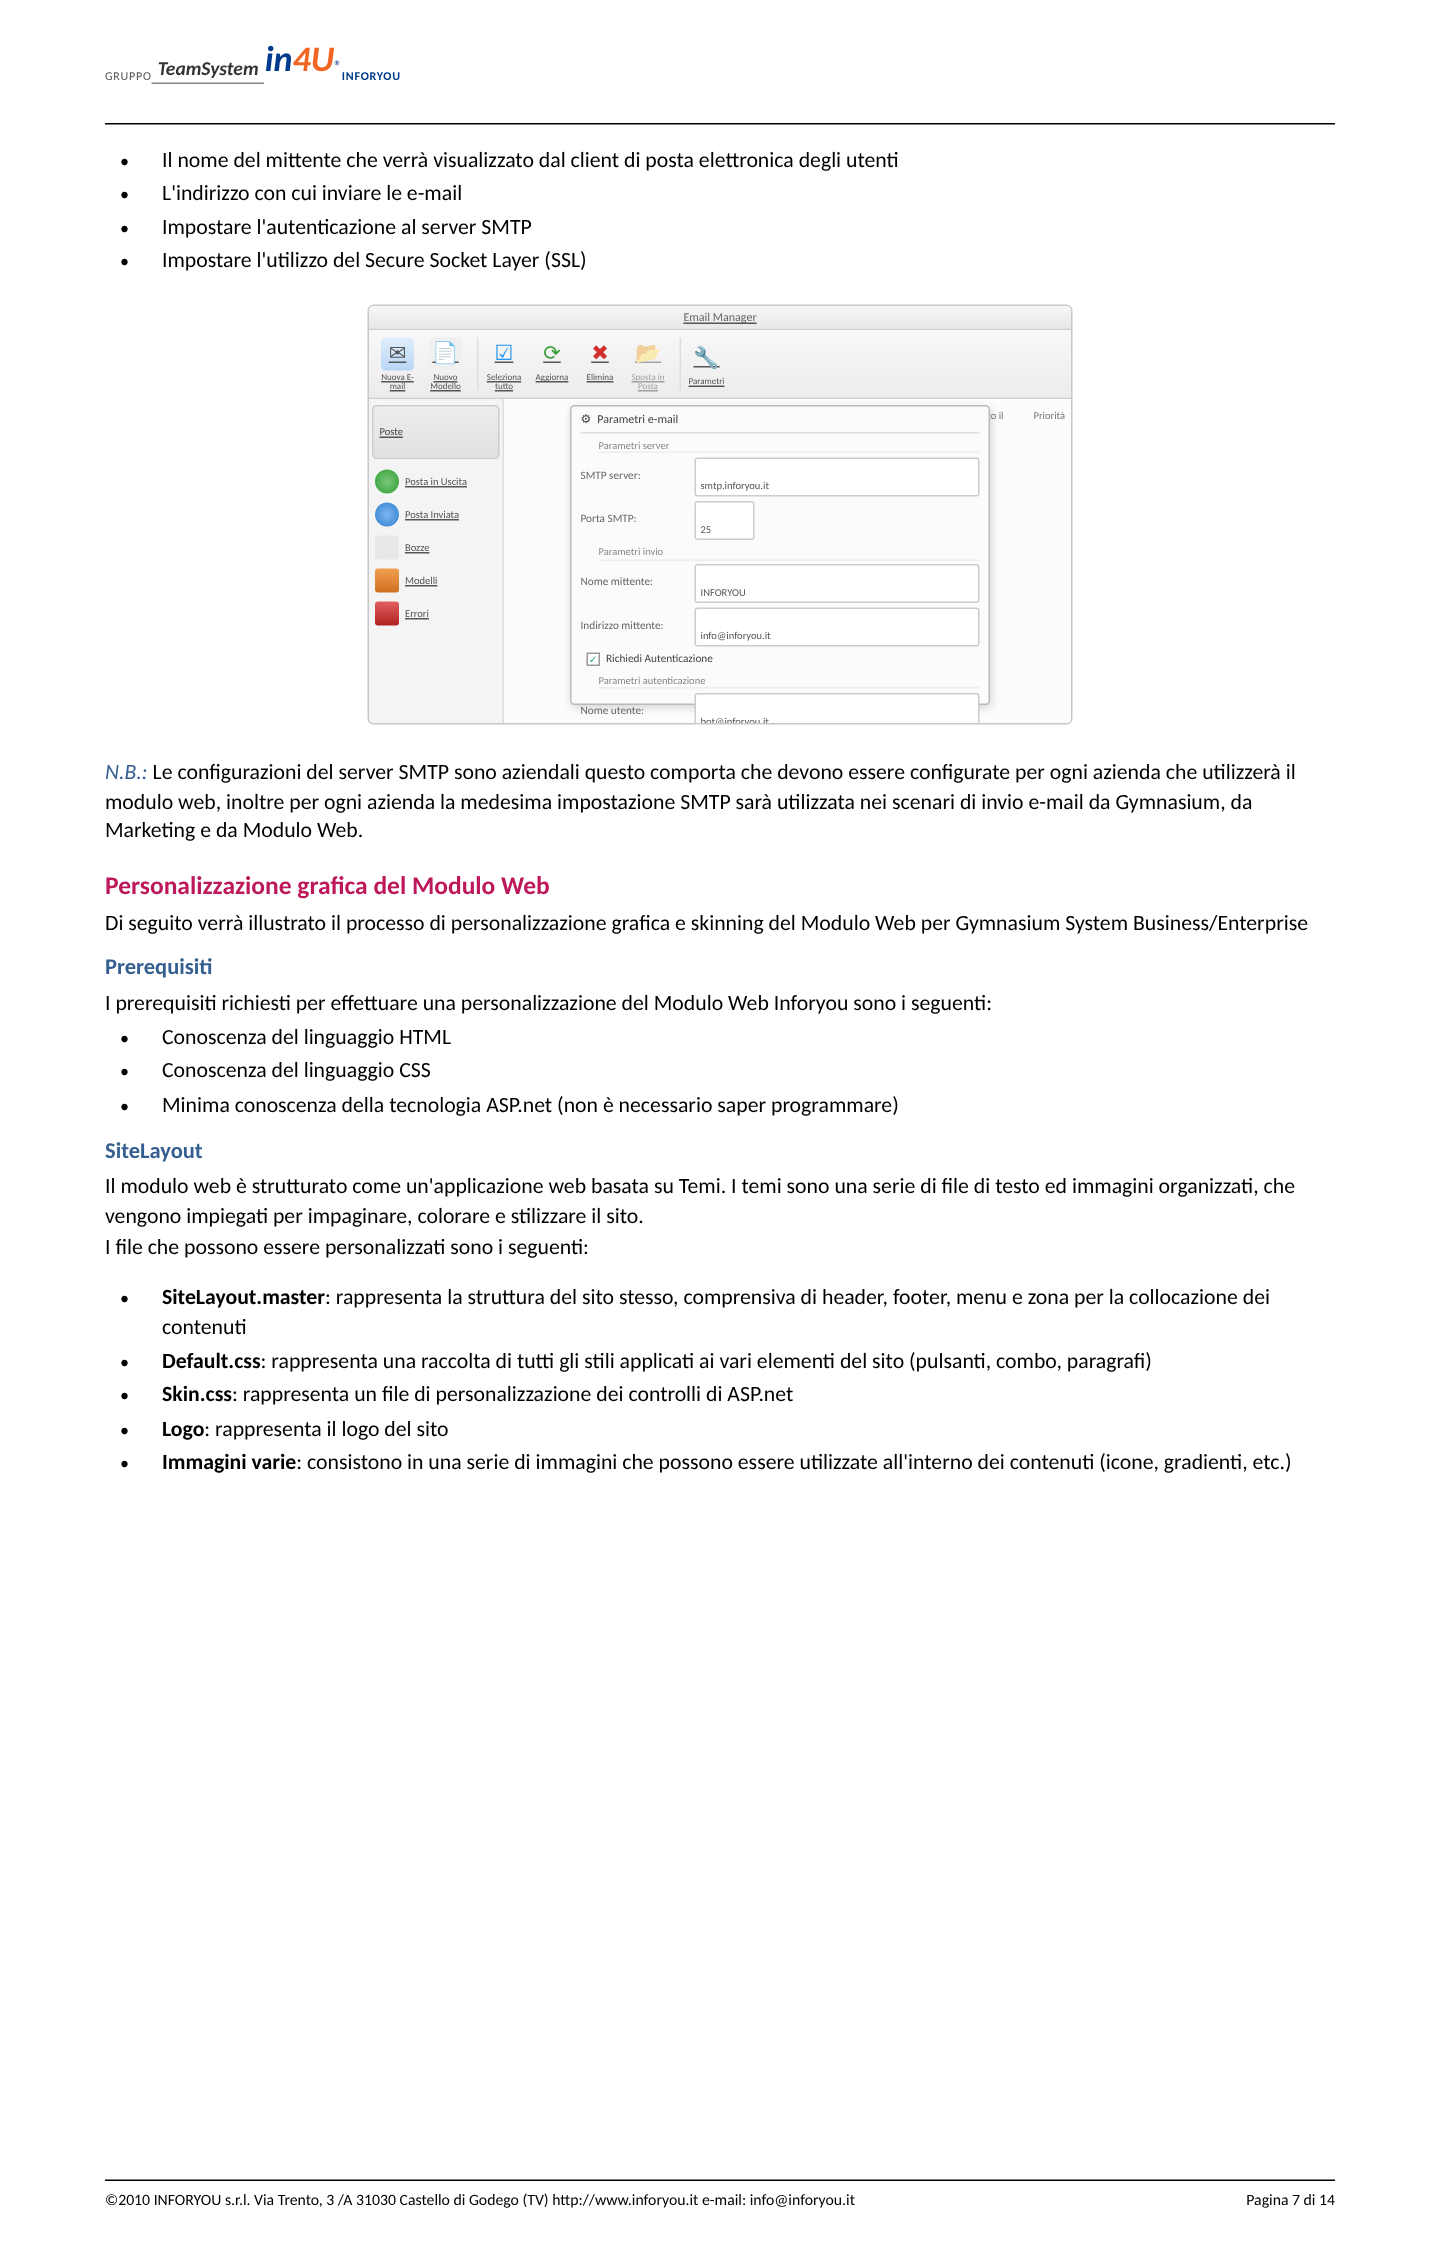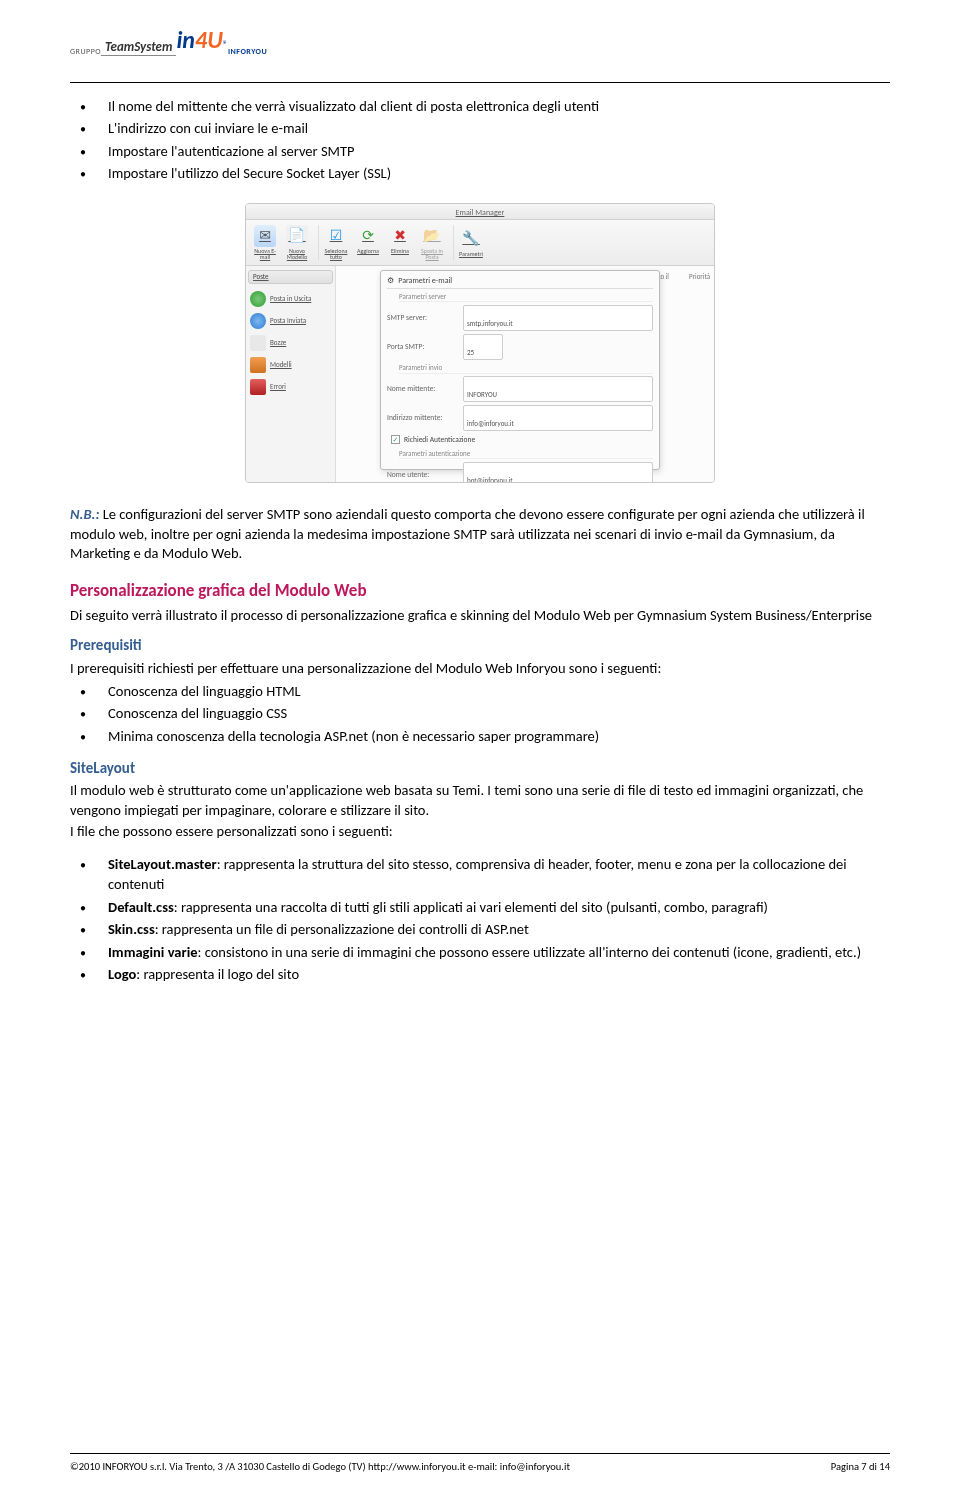--- a/index.html
+++ b/index.html
@@ -47,41 +47,41 @@
     text-decoration: underline;
   }
   .ss-titlebar { height: 16px; background: linear-gradient(#f6f6f6,#e8e8e8); border-bottom:1px solid #d0d0d0; text-align:center; font-size:8px; line-height:16px; color:#666; }
   .ss-toolbar { height: 46px; background: linear-gradient(#f8f8f8,#ececec); border-bottom:1px solid #d0d0d0; display:flex; align-items:center; padding:2px 4px; gap:2px; }
   .tb-group { display:flex; gap:2px; padding-right:6px; border-right:1px solid #ddd; }
   .tb-btn { width:30px; display:flex; flex-direction:column; align-items:center; gap:1px; }
   .tb-icon { width:22px; height:22px; border-radius:3px; display:flex; align-items:center; justify-content:center; font-size:14px; }
   .tb-label { font-size:6px; color:#555; text-align:center; line-height:1; }
   .ss-body { display:flex; height:calc(100% - 62px); }
   .ss-side { width:90px; background:#f4f4f4; border-right:1px solid #ddd; padding:4px 2px; }
-  .ss-side-hdr { background:linear-gradient(#eee,#e0e0e0); border:1px solid #ccc; border-radius:3px; padding:1px 4px; font-size:7px; color:#444; margin-bottom:4px; }
+  .ss-side-hdr { background:linear-gradient(#eee,#e0e0e0); border:1px solid #ccc; border-radius:3px; padding:12px 4px; font-size:7px; color:#444; margin-bottom:4px; }
   .side-item { display:flex; align-items:center; gap:4px; padding:3px 2px; font-size:7px; }
   .side-icon { width:16px; height:16px; border-radius:50%; display:inline-block; }
   .ss-main { flex:1; position:relative; background:#fcfcfc; }
   .dialog {
     position:absolute; top:4px; left:44px; width:280px; height:200px;
     background:#fbfbfb; border:1px solid #bbb; border-radius:3px;
     box-shadow: 1px 2px 6px rgba(0,0,0,0.15);
     padding:4px 6px; font-size:7.5px;
   }
   .dlg-title { display:flex; align-items:center; gap:4px; font-size:8px; color:#444; padding-bottom:2px; border-bottom:1px solid #ddd; margin-bottom:3px;}
   .dlg-section { color:#888; font-size:7px; margin:2px 0 1px 12px; border-bottom:1px solid #eee; }
   .dlg-row { display:flex; align-items:center; gap:6px; padding:1.5px 0; }
   .dlg-label { width:70px; color:#666; }
   .dlg-input { flex:1; height:12px; background:#fff; border:1px solid #ccc; border-radius:2px; padding:12px 3px; font-size:7px; line-height:12px; }
   .dlg-check { display:flex; align-items:center; gap:4px; padding:2px 0 2px 4px; color:#444; }
   .chk { width:9px; height:9px; border:1px solid #999; background:#fff; display:inline-flex; align-items:center; justify-content:center; font-size:7px; color:#2a7; }
   .dlg-btns { display:flex; justify-content:center; gap:8px; margin-top:6px; }
   .dlg-btn { width:46px; height:14px; background:linear-gradient(#fff,#eee); border:1px solid #bbb; border-radius:2px; font-size:7px; text-align:center; line-height:13px; }
   .ss-cols { position:absolute; right:4px; top:6px; font-size:7px; color:#777; display:flex; gap:20px; }
-  .nb { font-style: italic; color: #365f91; font-weight: bold; }
+  .nb { font-style: italic; color: #365f91; font-weight: normal; }
   .para { margin: 0 0 2px 0; }
   .h-blue { color: #be185d; font-size: 17px; font-weight: 600; margin: 16px 0 3px 0; }
   .h-sub { color: #365f91; font-size: 15px; font-weight: 600; margin: 10px 0 3px 0; }
   .bold { font-weight: bold; }
   .footer {
     position: absolute; bottom: 22px; left: 70px; right: 70px;
     border-top: 1px solid #000; padding-top: 6px;
     font-size: 10.5px; color: #000;
     display: flex; justify-content: space-between; align-items: center;
   }
@@ -244,20 +244,20 @@
   <li>Minima conoscenza della tecnologia ASP.net (non è necessario saper programmare)</li>
 </ul>
 
 <h3 class="h-sub">SiteLayout</h3>
 <p class="para">Il modulo web è strutturato come un'applicazione web basata su Temi. I temi sono una serie di file di testo ed immagini organizzati, che vengono impiegati per impaginare, colorare e stilizzare il sito.</p>
 <p class="para">I file che possono essere personalizzati sono i seguenti:</p>
 <ul style="margin-top:12px;">
   <li><span class="bold">SiteLayout.master</span><span>: rappresenta la struttura del sito stesso, comprensiva di header, footer, menu e zona per la collocazione dei contenuti</span></li>
   <li><span class="bold">Default.css</span><span>: rappresenta una raccolta di tutti gli stili applicati ai vari elementi del sito (pulsanti, combo, paragrafi)</span></li>
   <li><span class="bold">Skin.css</span><span>: rappresenta un file di personalizzazione dei controlli di ASP.net</span></li>
+  <li><span class="bold">Logo</span><span>: rappresenta il logo del sito</span></li>
   <li><span class="bold">Immagini varie</span><span>: consistono in una serie di immagini che possono essere utilizzate all'interno dei contenuti (icone, gradienti, etc.)</span></li>
-  <li><span class="bold">Logo</span><span>: rappresenta il logo del sito</span></li>
 </ul>
 
 <div class="footer">
   <span class="footer-left">©2010 INFORYOU s.r.l.   Via Trento, 3 /A 31030 Castello di Godego (TV)  http://www.inforyou.it   e-mail: info@inforyou.it</span>
   <span>Pagina 7 di 14</span>
 </div>
 
 </body></html>

